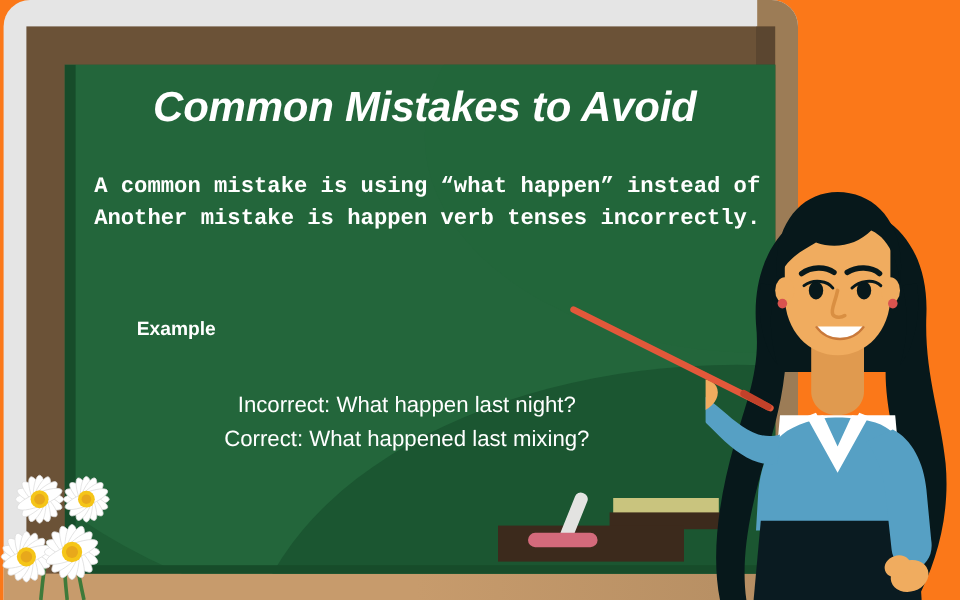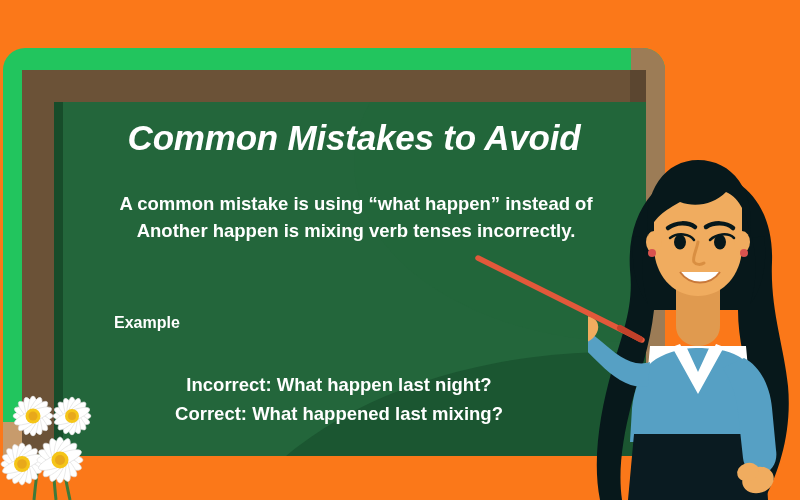--- a/index.html
+++ b/index.html
@@ -18,25 +18,24 @@
     overflow: hidden;
     background: #FB7819;
   }
 
   
   .board-outer {
     position: absolute;
     left: 3px;
     top: 0px;
     width: 662px;
-    height: 408px;
-    background: #22c55e;
+    height: 500px;
+    background: #e5e5e5;
     border-radius: 22px 22px 0 0;
     overflow: hidden;
-    margin-top: 48px;
   }
   
   .board-outer-shade {
     position: absolute;
     right: 0;
     top: 0;
     width: 34px;
     height: 100%;
     background: #9C7C56;
   }
@@ -142,38 +141,39 @@
   }
   .body-copy {
     position: absolute;
     left: 8px;
     top: 88px;
     width: 588px;
     text-align: center;
     font-size: 18.5px;
     font-weight: bold;
     line-height: 27px;
+    font-family: Liberation Mono, monospace;
   }
   .body-copy div { white-space: nowrap; }
 
   .example-label {
     position: absolute;
     left: 60px;
     top: 212px;
     font-size: 16px;
     font-weight: bold;
   }
   .examples {
     position: absolute;
     left: 0;
     top: 268px;
     width: 570px;
     text-align: center;
     font-size: 18.5px;
-    font-weight: bold;
+    font-weight: normal;
     line-height: 29px;
   }
   .examples div { white-space: nowrap; }
 
   
   .ledge {
     position: absolute;
     left: 412px;
     top: 438px;
     width: 155px;
@@ -269,21 +269,21 @@
         <div class="board-arc-c"></div>
         <div class="board-face-edge-left"></div>
         <div class="board-face-edge-bottom"></div>
 
         <div class="board-text">
 
           <div class="title">Common Mistakes to Avoid</div>
 
           <div class="body-copy">
             <div>A common mistake is using “what happen” instead of</div>
-            <div>Another happen is mixing verb tenses incorrectly.</div>
+            <div>Another mistake is happen verb tenses incorrectly.</div>
           </div>
 
           <div class="example-label">Example</div>
 
           <div class="examples">
             <div>Incorrect: What happen last night?</div>
             <div>Correct: What happened last mixing?</div>
           </div>
 
         </div>

